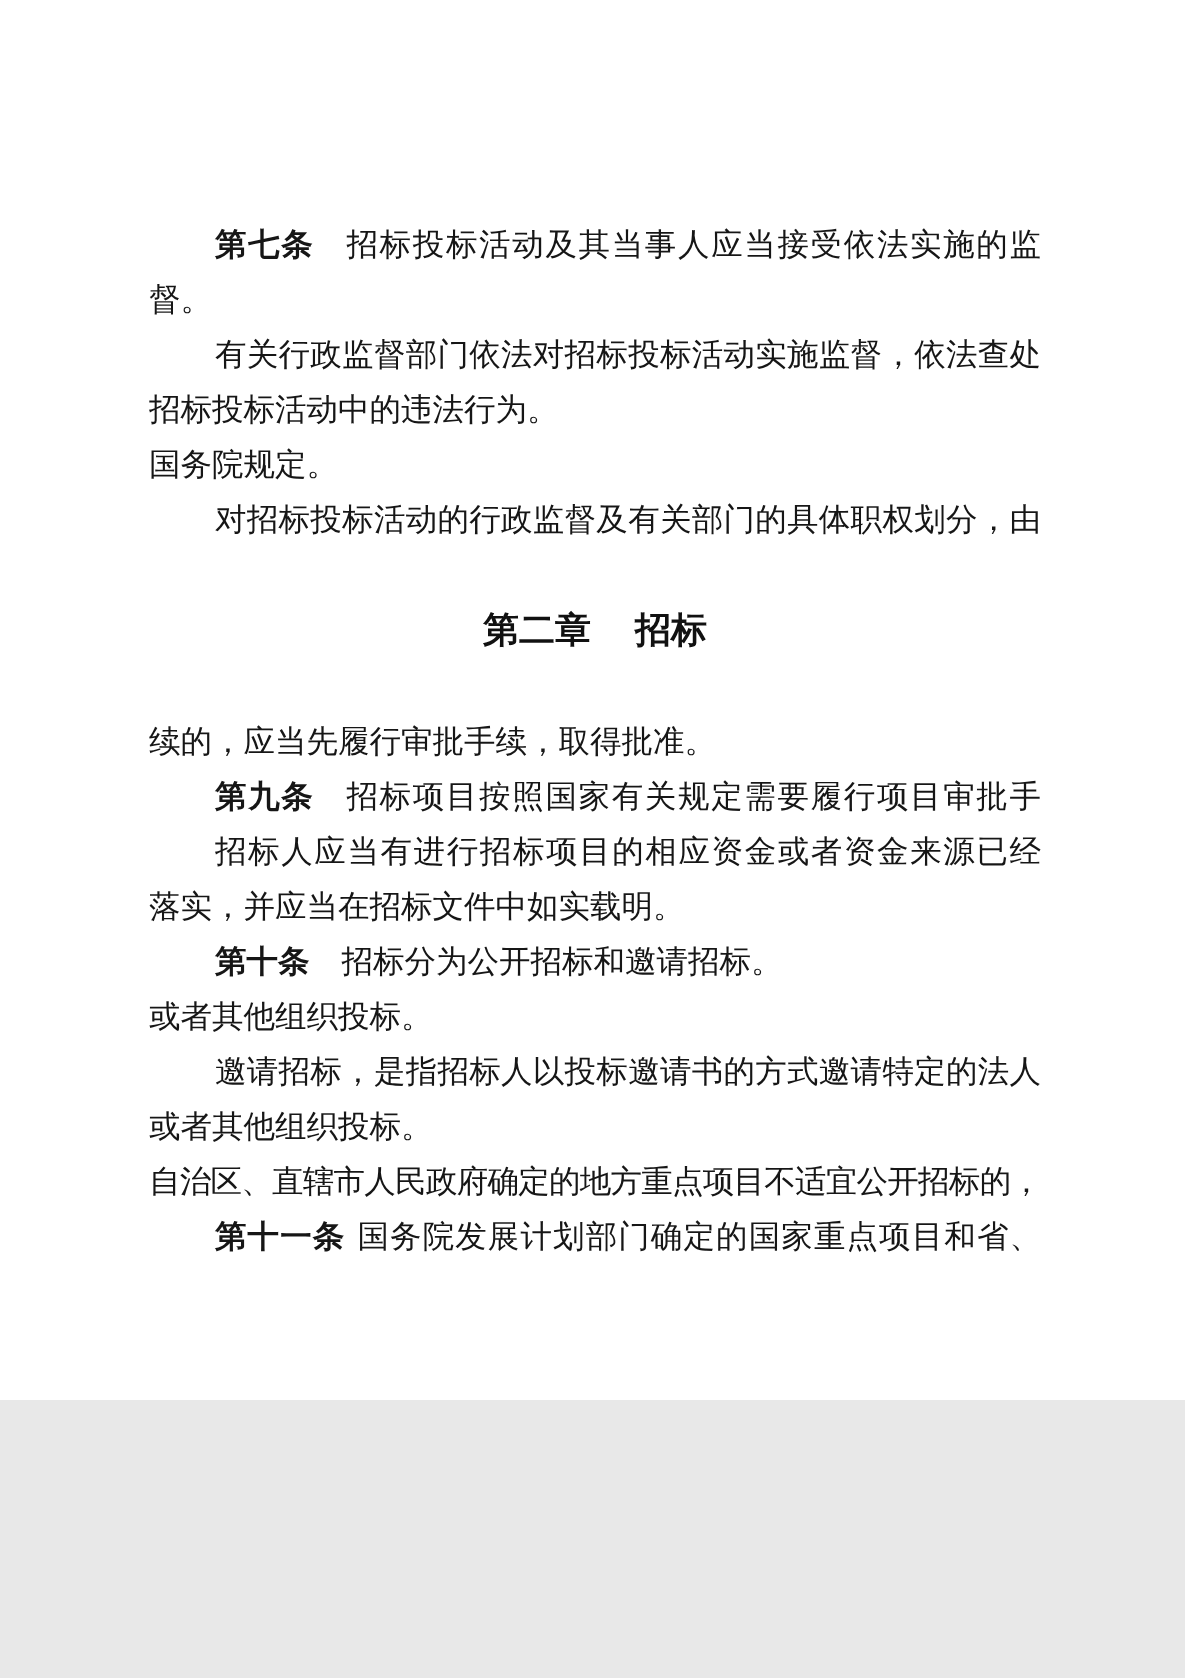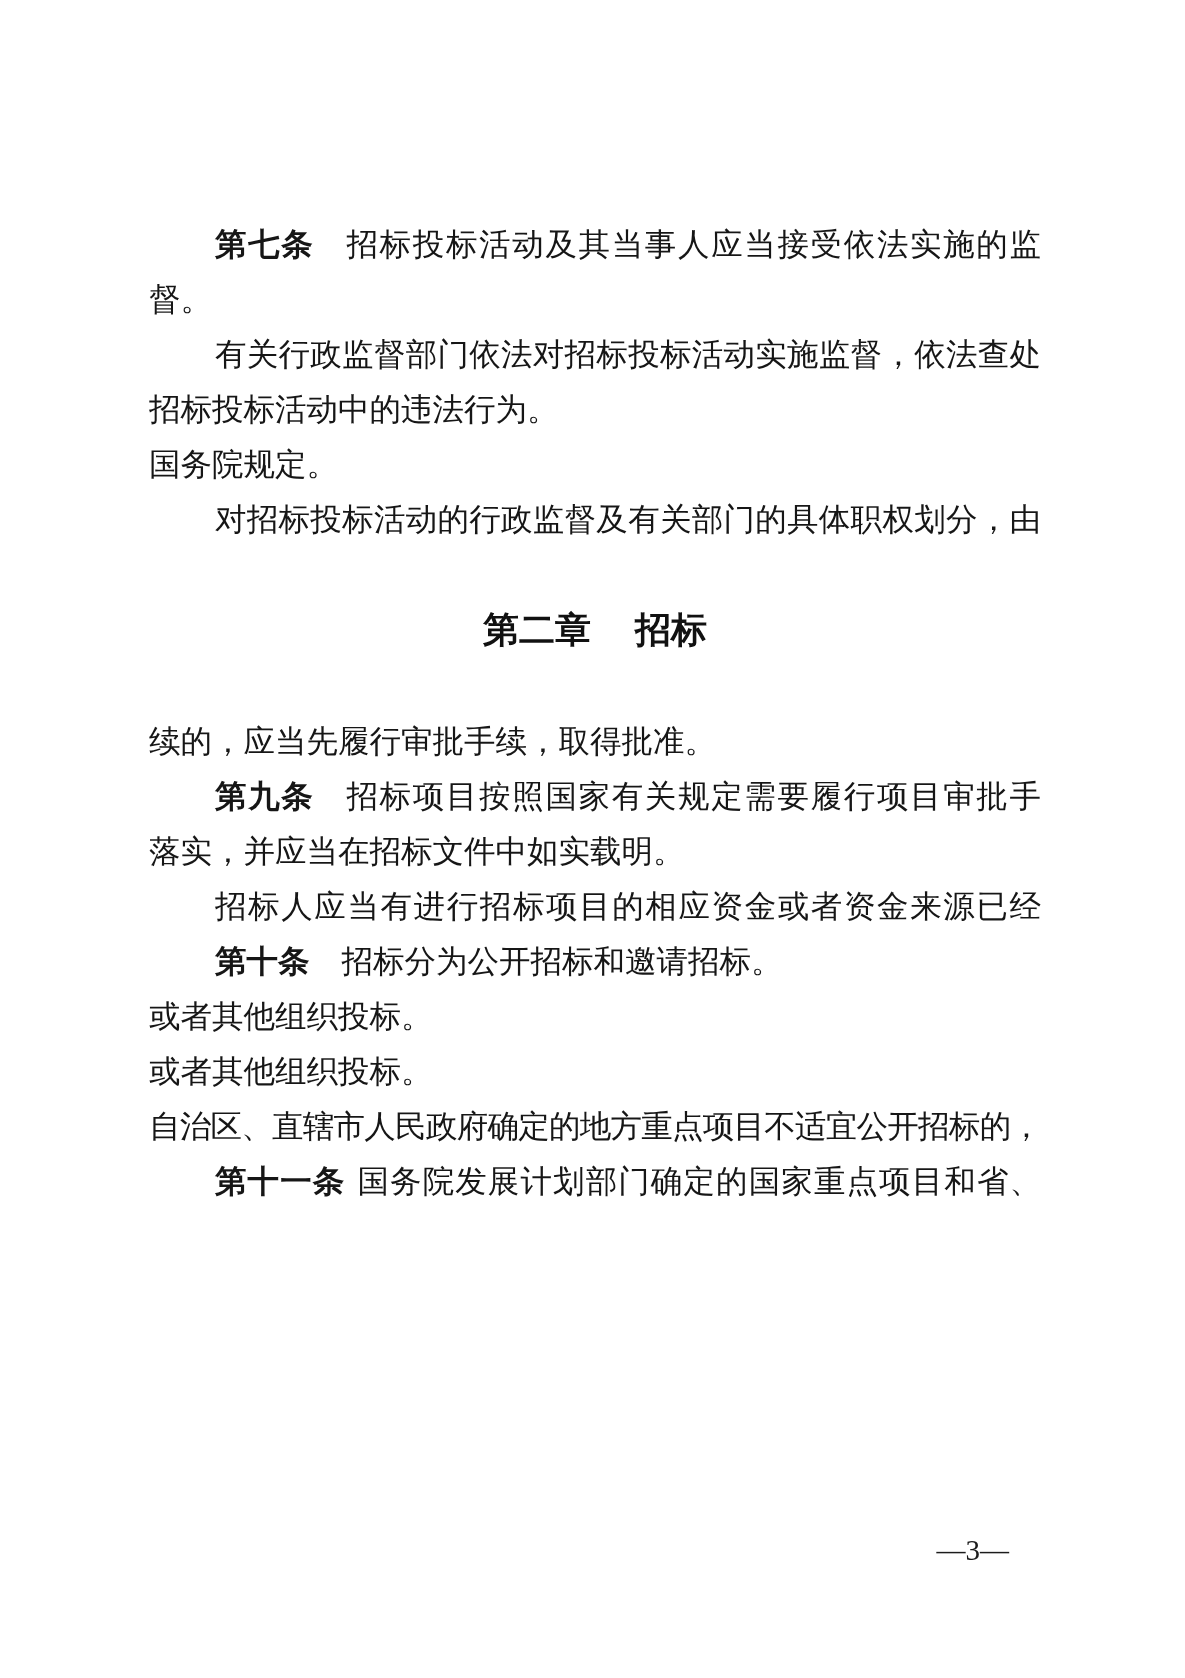--- a/index.html
+++ b/index.html
@@ -1,19 +1,19 @@
 <!DOCTYPE html>
 <html><head>
 <meta charset="utf-8">
 <style>
   html, body { margin: 0; padding: 0; background: #e8e8e8; }
   .page {
     position: relative;
     width: 1185px;
-    height: 1678px;
+    height: 1400px;
     background: #ffffff;
     color: #161616;
     overflow: hidden;
     font-family: "Liberation Serif", "DejaVu Serif", serif;
   }
   .doc {
     position: absolute;
     left: 149px;
     top: 217px;
     width: 892px;
@@ -70,24 +70,25 @@
     <div class="line">督。</div>
     <div class="line indent fill">有关行政监督部门依法对招标投标活动实施监督，依法查处</div>
     <div class="line">招标投标活动中的违法行为。</div>
     <div class="line">国务院规定。</div>
     <div class="line indent fill">对招标投标活动的行政监督及有关部门的具体职权划分，由</div>
 
     <h2 class="chapter"><span class="ch-num">第二章</span><span>招标</span></h2>
 
     <div class="line">续的，应当先履行审批手续，取得批准。</div>
     <div class="line indent fill"><span class="term">第九条</span><span>招标项目按照国家有关规定需要履行项目审批手</span></div>
+    <div class="line indent fill">招标人应当有进行招标项目的相应资金或者资金来源已经</div>
     <div class="line">落实，并应当在招标文件中如实载明。</div>
-    <div class="line indent fill">招标人应当有进行招标项目的相应资金或者资金来源已经</div>
     <div class="line indent"><span class="term">第十条</span><span>招标分为公开招标和邀请招标。</span></div>
     <div class="line">或者其他组织投标。</div>
+    <div class="line indent fill">邀请招标，是指招标人以投标邀请书的方式邀请特定的法人</div>
     <div class="line">或者其他组织投标。</div>
     <div class="line fill compress">自治区、直辖市人民政府确定的地方重点项目不适宜公开招标的，</div>
     <div class="line indent fill"><span class="term gap-sm">第十一条</span><span>国务院发展计划部门确定的国家重点项目和省、</span></div>
 
   </main>
 
   <footer class="pageno">—3—</footer>
 </div>
 
 </body></html>

